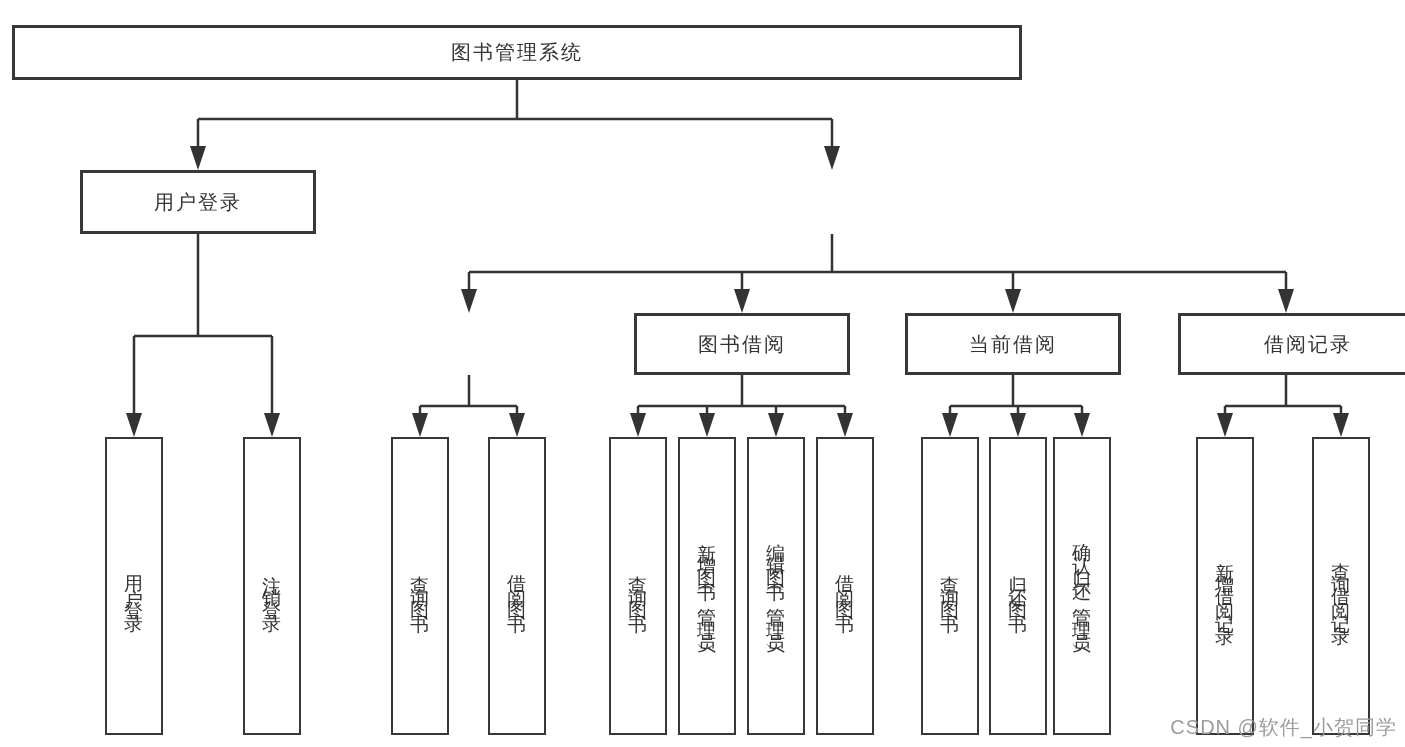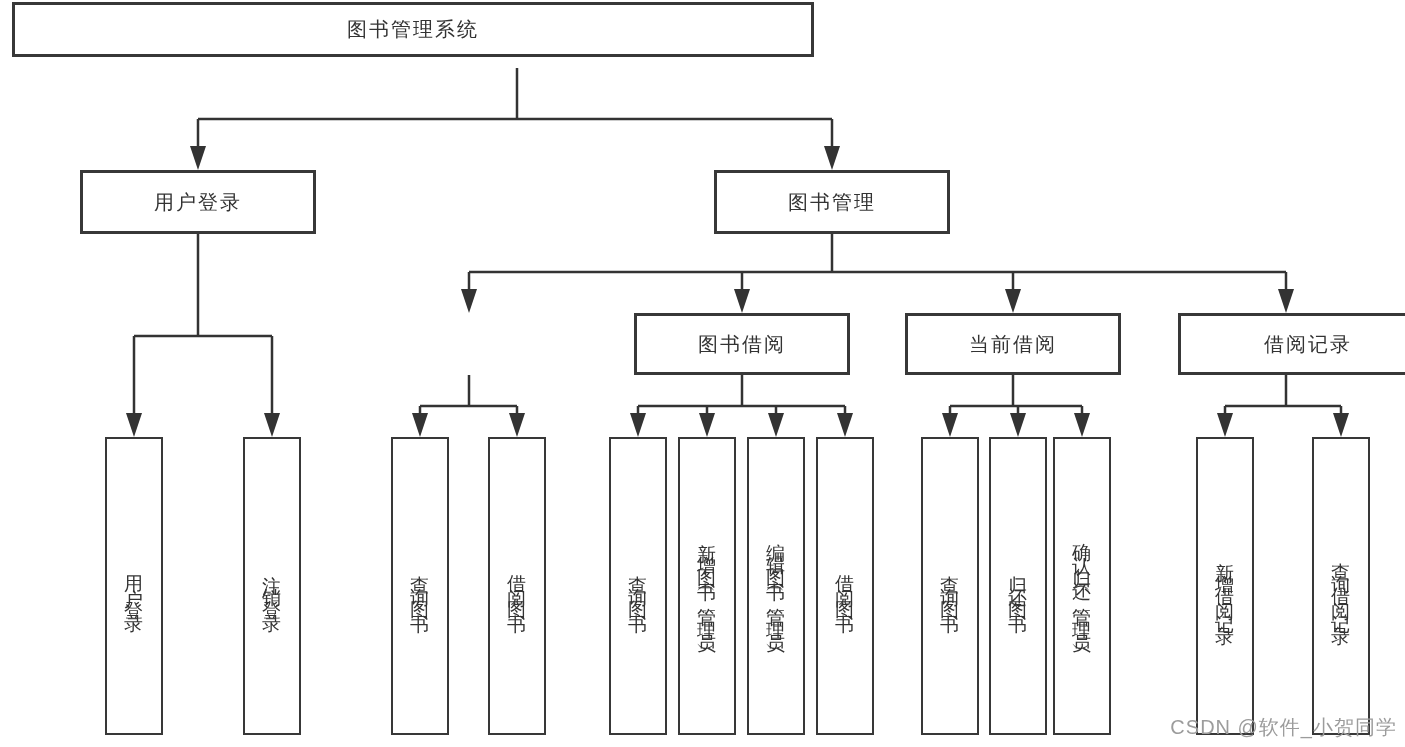--- a/index.html
+++ b/index.html
@@ -120,29 +120,26 @@
       <polygon points="768,413 784,413 776,437"></polygon>
       <polygon points="837,413 853,413 845,437"></polygon>
       <polygon points="942,413 958,413 950,437"></polygon>
       <polygon points="1010,413 1026,413 1018,437"></polygon>
       <polygon points="1074,413 1090,413 1082,437"></polygon>
       <polygon points="1217,413 1233,413 1225,437"></polygon>
       <polygon points="1333,413 1349,413 1341,437"></polygon>
     </g>
   </svg>
 
-  <div class="node h" style="left:12px; top:2px; width:802px; height:55px">
+  <div class="node h" style="left:12px; top:25px; width:1010px; height:55px">
     <span class="lbl">图书管理系统</span>
   </div>
 
   <div class="node h" style="left:80px; top:170px; width:236px; height:64px">
     <span class="lbl">用户登录</span>
-  </div>
-  <div class="node h" style="left:714px; top:170px; width:236px; height:64px">
-    <span class="lbl">图书管理</span>
   </div>
 
   <div class="node h" style="left:634px; top:313px; width:216px; height:62px">
     <span class="lbl">图书借阅</span>
   </div>
   <div class="node h" style="left:905px; top:313px; width:216px; height:62px">
     <span class="lbl">当前借阅</span>
   </div>
   <div class="node h" style="left:1178px; top:313px; width:260px; height:62px">
     <span class="lbl">借阅记录</span>

